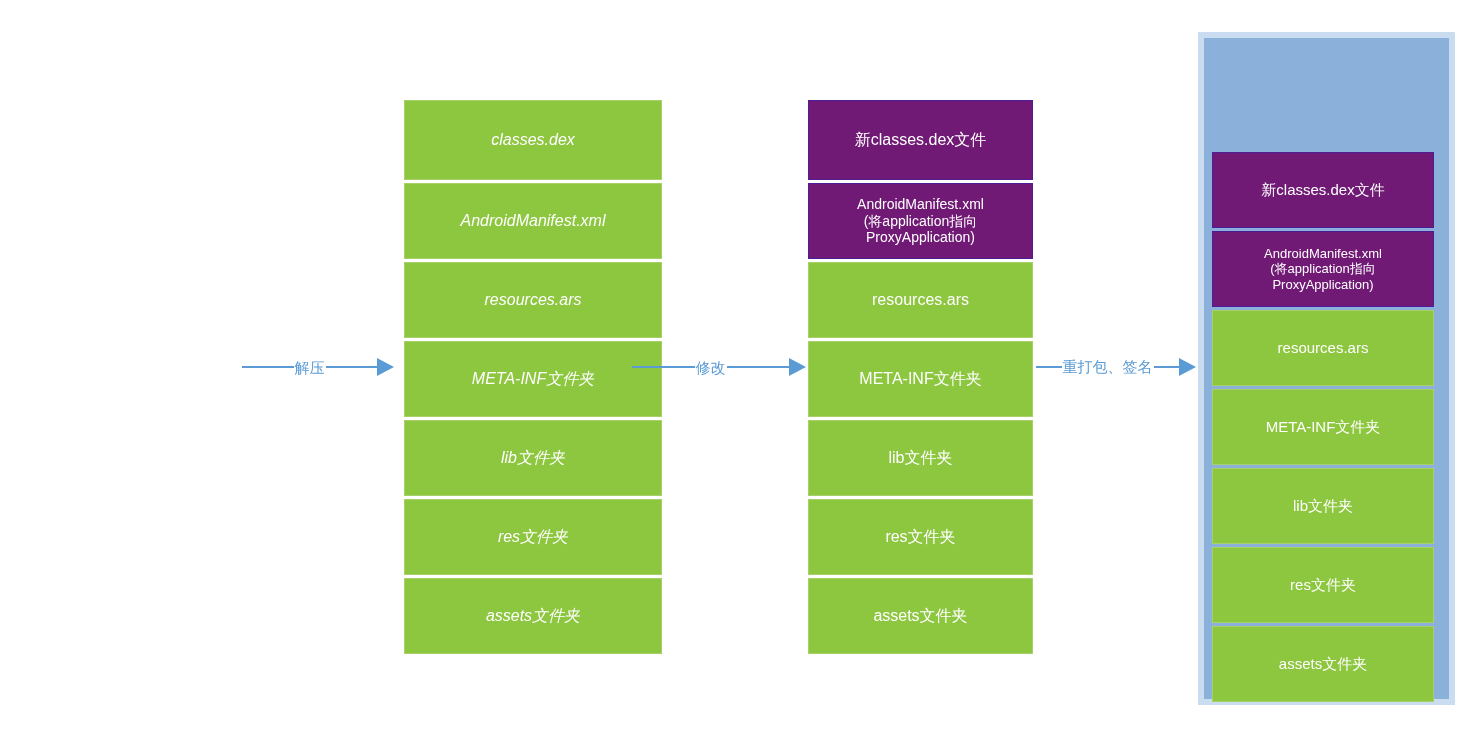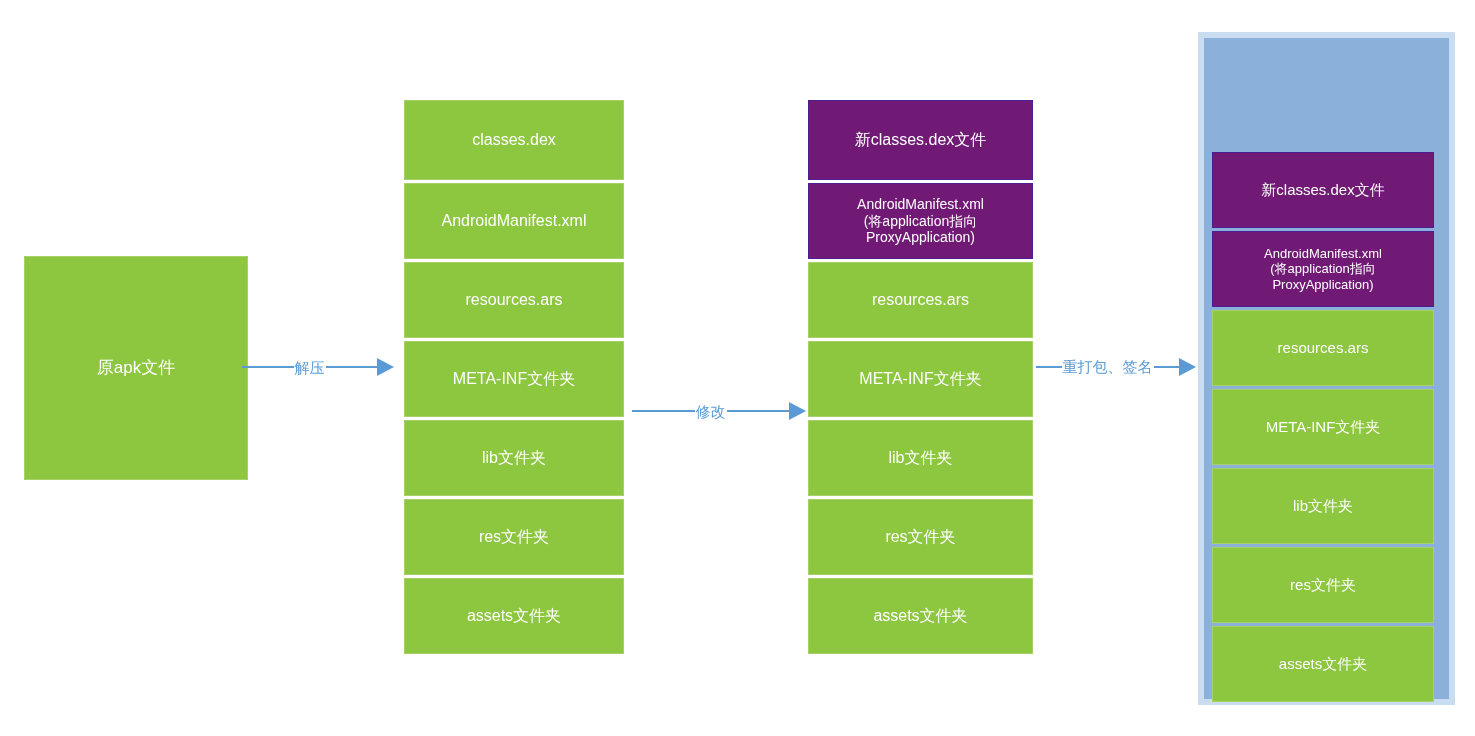--- a/index.html
+++ b/index.html
@@ -49,21 +49,21 @@
     top: 256px;
     width: 224px;
     height: 224px;
     font-size: 17px;
   }
 
   
   .stack {
     position: absolute;
   }
-  #stack-extracted { left: 404px; top: 100px; width: 220px; }
+  #stack-extracted { left: 404px; top: 100px; width: 258px; font-style: italic; }
   #stack-modified  { left: 808px; top: 100px; width: 225px; }
   #stack-final     { left: 1212px; top: 152px; width: 222px; }
 
   .stack .box {
     position: relative;
     left: auto; top: auto;
     width: 100%;
     margin-bottom: 3px;
   }
 
@@ -121,29 +121,28 @@
   }
   .arrow .head {
     width: 0; height: 0;
     border-top: 9px solid transparent;
     border-bottom: 9px solid transparent;
     border-left: 17px solid #5B9BD5;
     flex: 0 0 auto;
   }
 
   #arrow-extract   { left: 242px;  top: 356px; width: 152px; }
-  #arrow-modify    { left: 632px;  top: 356px; width: 174px; margin-top: 44px; }
+  #arrow-modify    { left: 632px;  top: 356px; width: 174px; }
   #arrow-repack    { left: 1036px; top: 356px; width: 160px; font-family: Liberation Serif, serif; }
 </style>
 </head>
 <body>
 
 <div id="canvas">
 
-  <div id="src-box" class="box green">原apk文件</div>
 
   <div id="arrow-extract" class="arrow">
     <div class="line-l"></div>
     <div class="alabel">解压</div>
     <div class="line-r"></div>
     <div class="head"></div>
   </div>
 
   <div id="stack-extracted" class="stack">
     <div class="box green row-h-80 fs-16">classes.dex</div>

